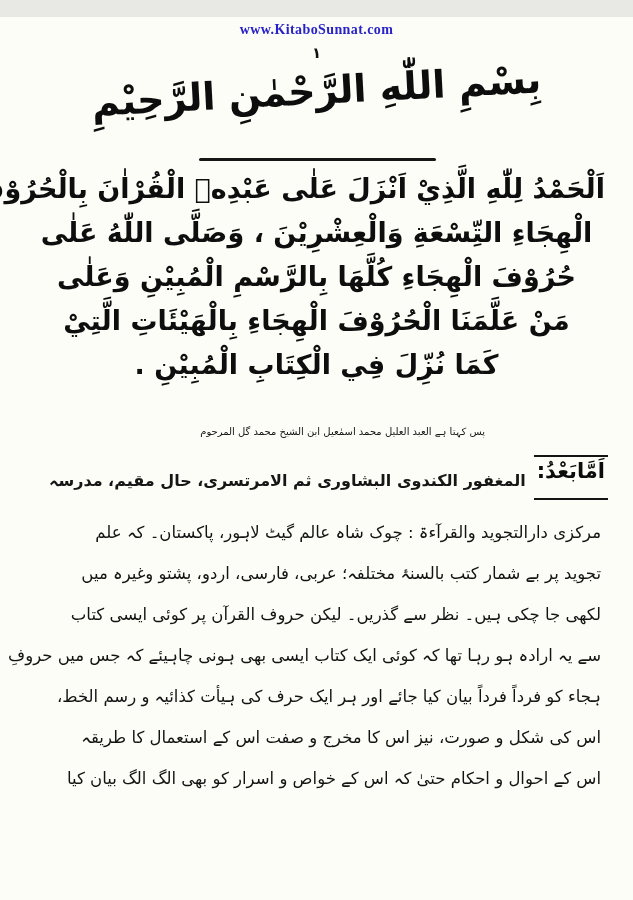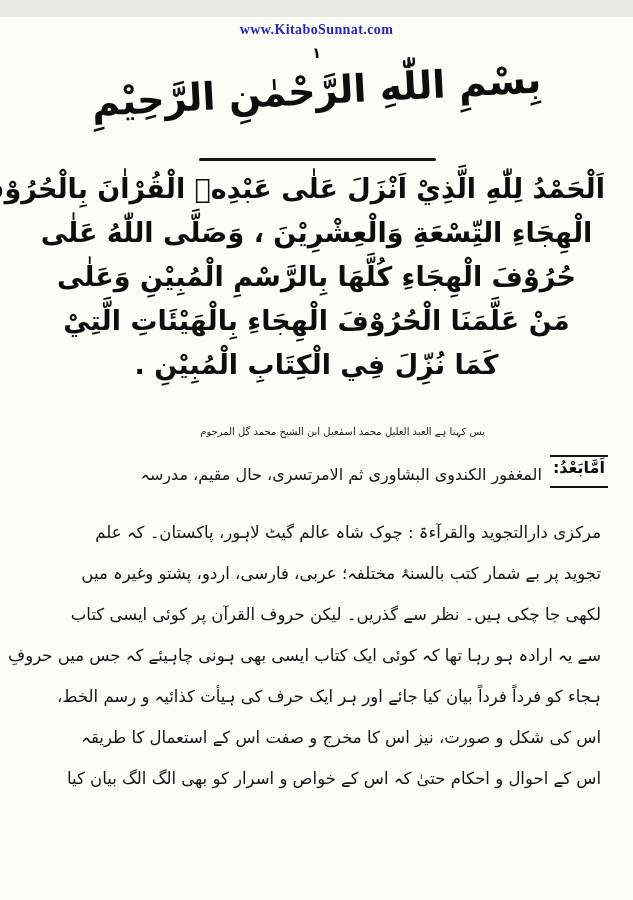--- a/index.html
+++ b/index.html
@@ -45,27 +45,27 @@
     position:absolute;top:409px;left:60px;right:148px;
     direction:rtl;text-align:right;white-space:nowrap;
     font-size:10px;font-weight:500;color:#131313;
   }
   .amma-row{
     position:absolute;top:438px;left:28px;right:25px;
     direction:rtl;display:flex;align-items:center;gap:8px;
   }
   .amma-box{
     flex:0 0 auto;
-    font-size:16px;font-weight:bold;color:#0c0c0c;
+    font-size:21px;font-weight:bold;color:#0c0c0c;
     border-top:2.5px solid #141414;border-bottom:2.5px solid #141414;
-    padding:1px 3px 8px 3px;line-height:1.25;
+    padding:1px 3px 14px 3px;line-height:1.25;
   }
   .amma-rest{
     flex:1 1 auto;
-    font-size:16px;font-weight:400;white-space:nowrap;overflow:hidden;
+    font-size:16px;font-weight:700;white-space:nowrap;overflow:hidden;
     padding-top:6px;
   }
   .urdu-block{
     position:absolute;top:495px;left:26px;right:32px;
     direction:rtl;text-align:right;
     font-size:16.5px;font-weight:500;color:#131313;
   }
   .urdu-block .uline{
     white-space:nowrap;height:41px;line-height:41px;overflow:visible;
   }

